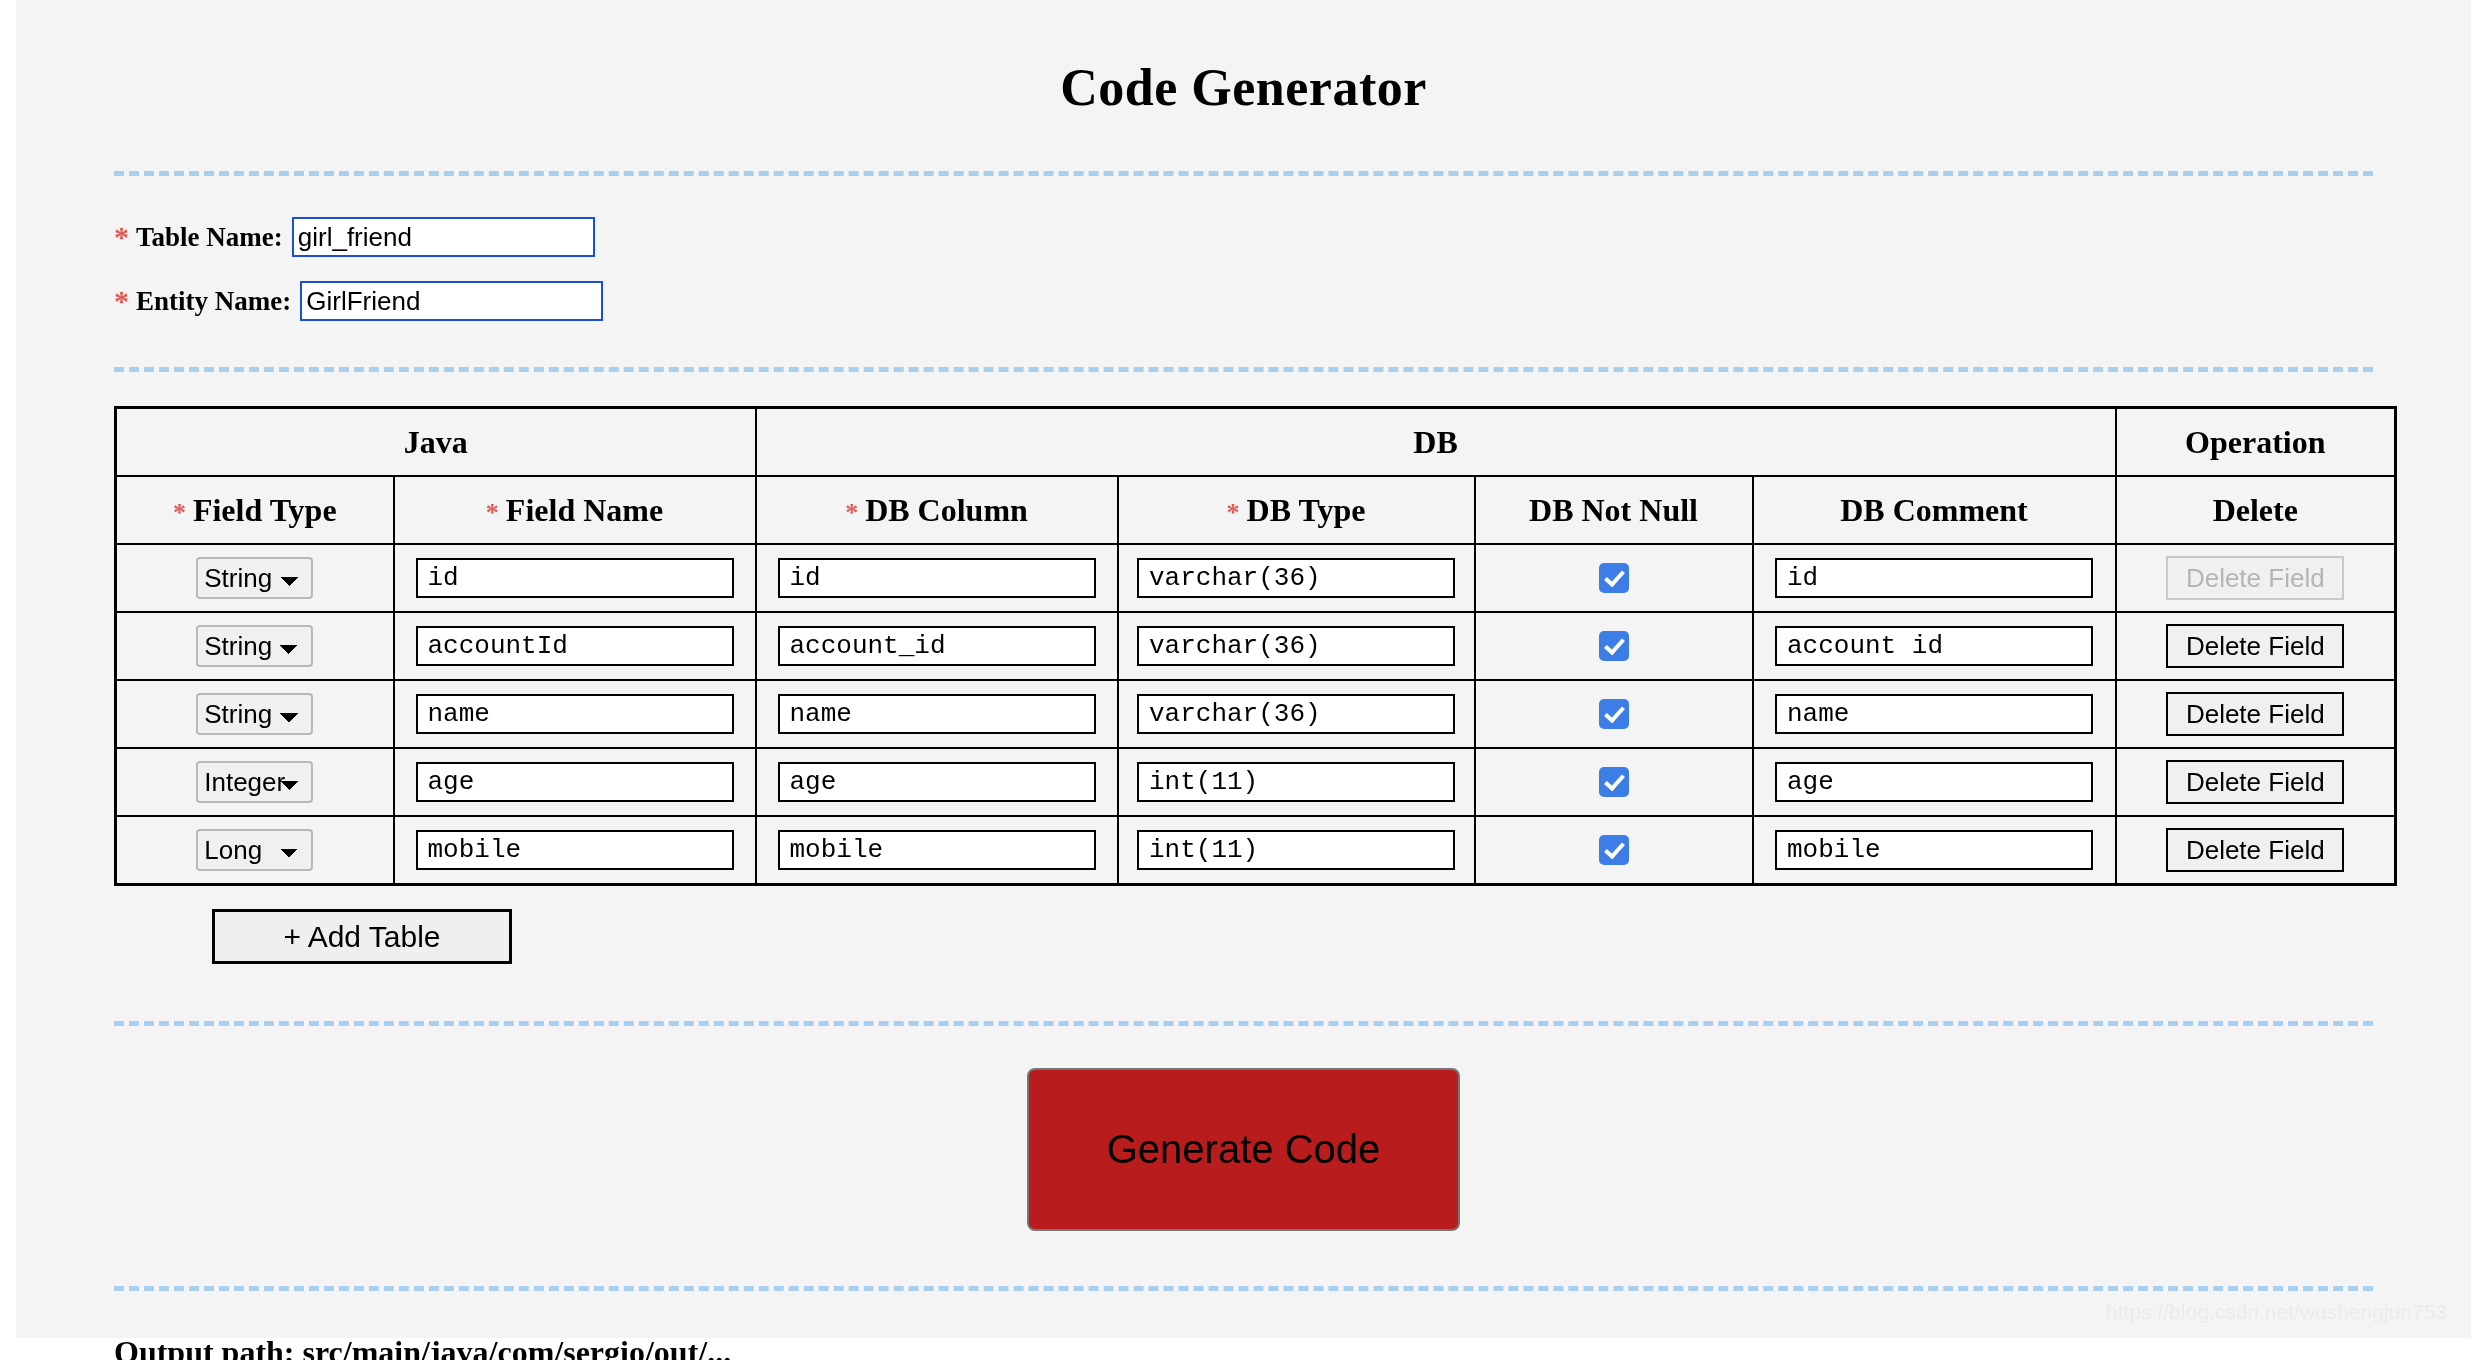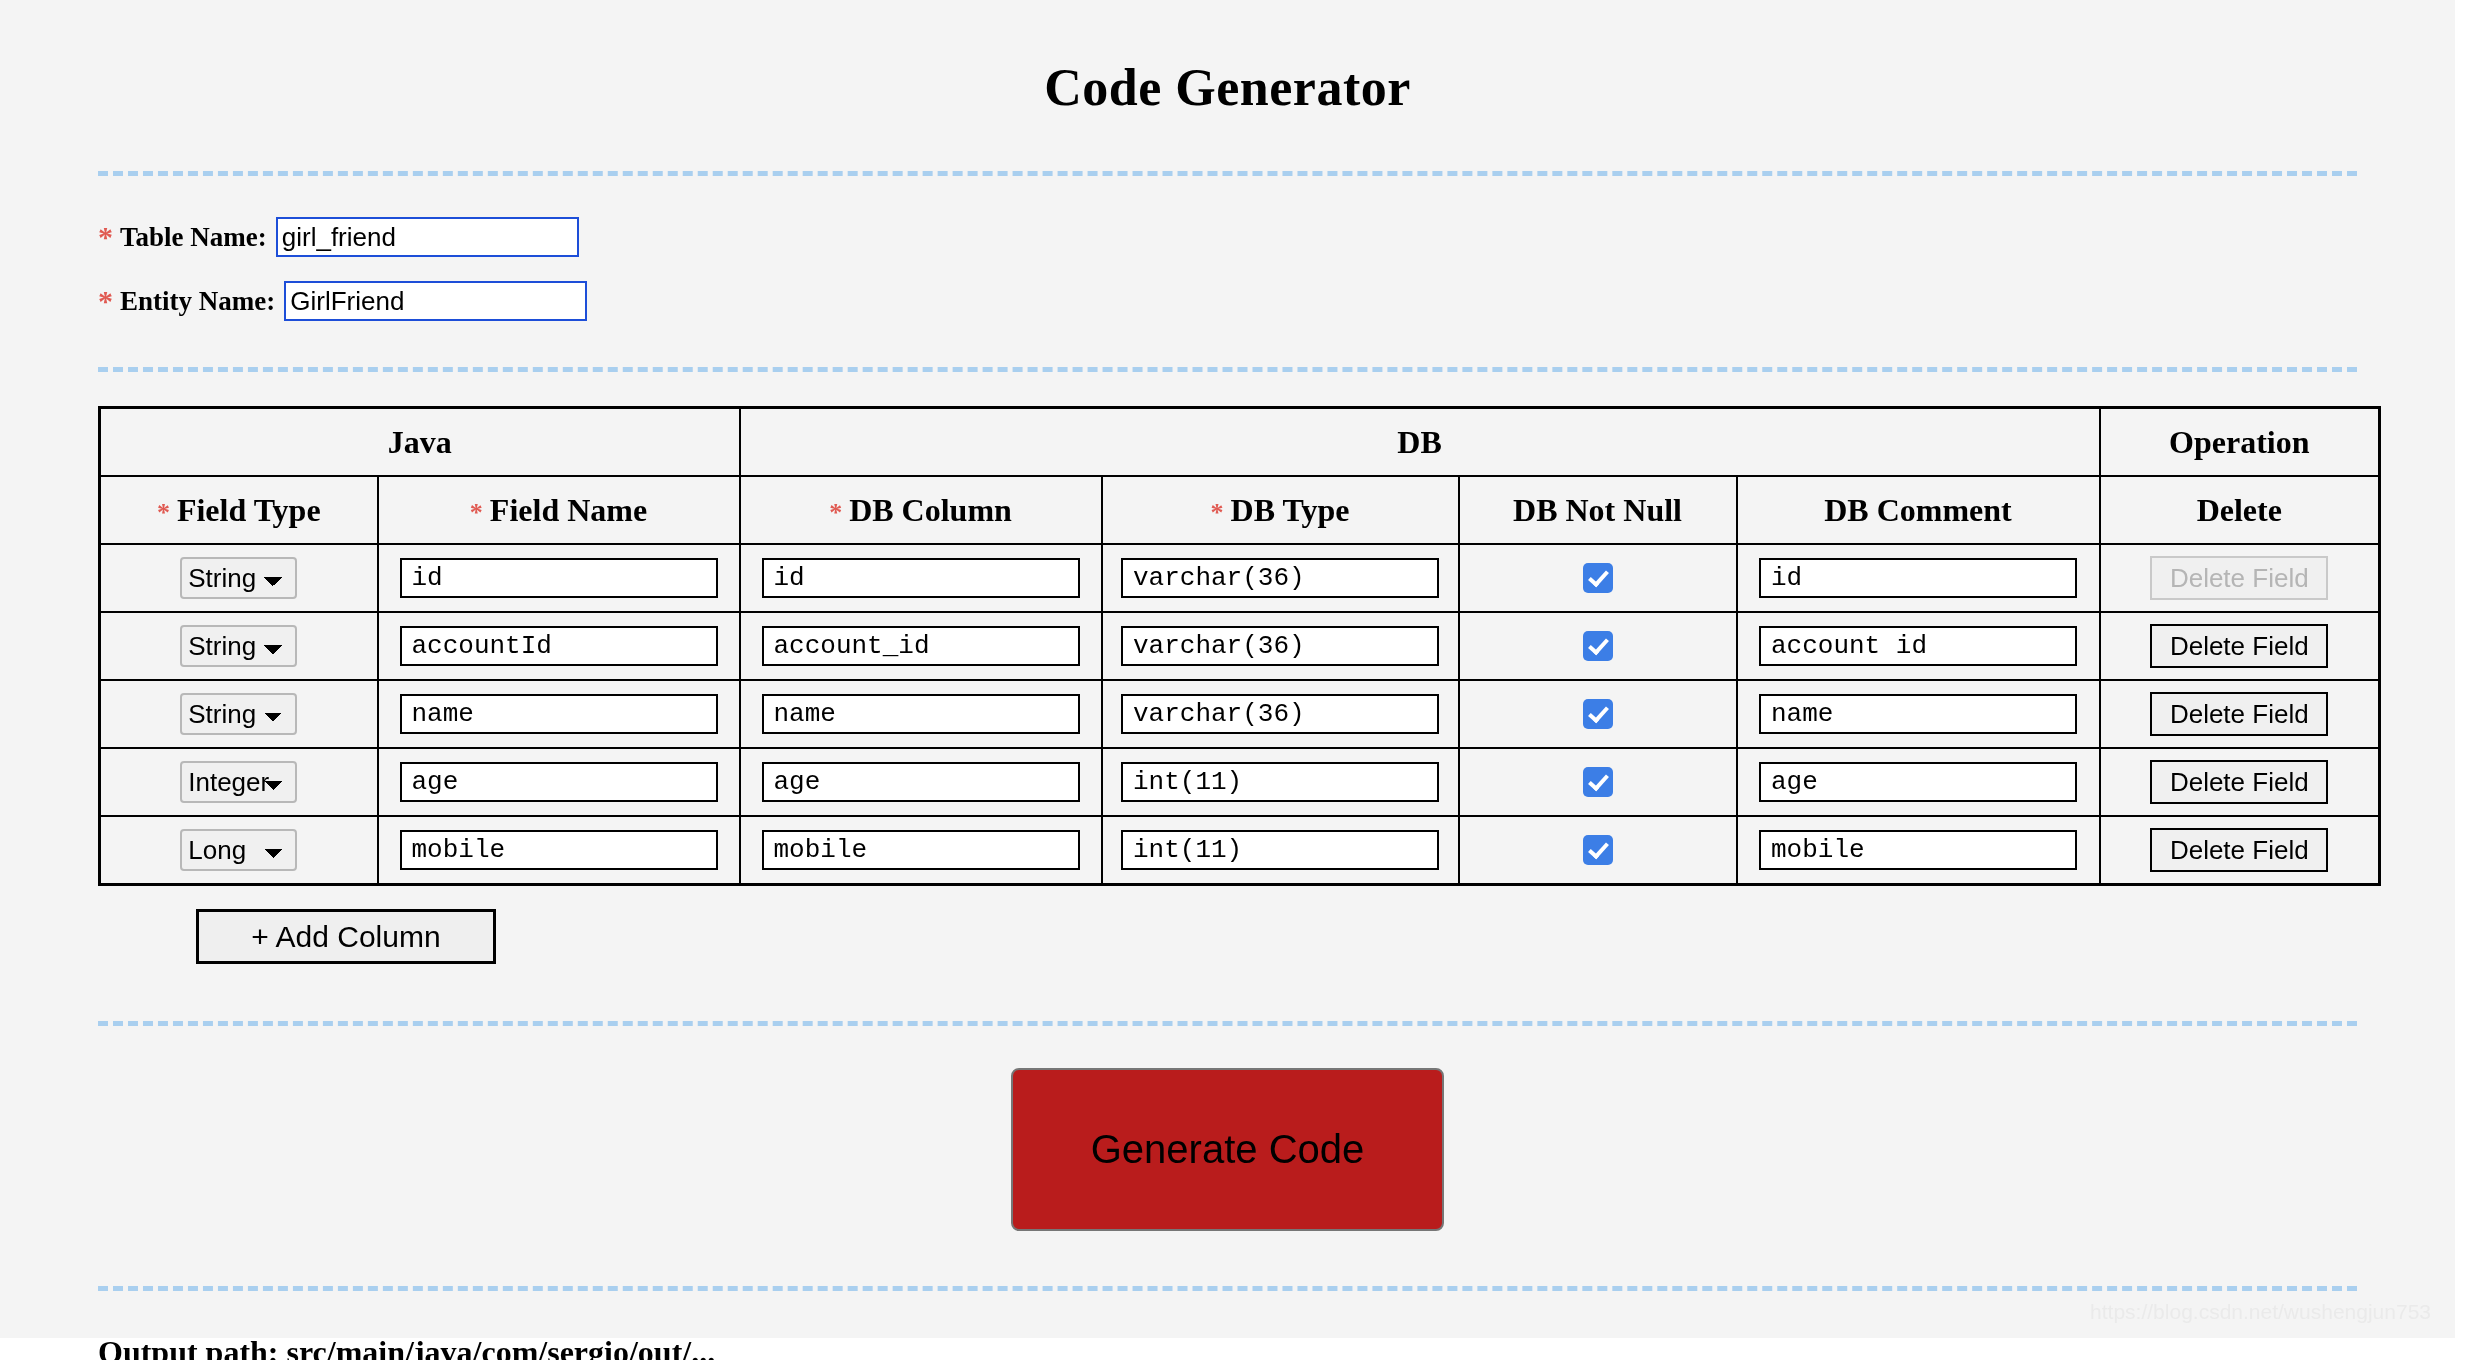--- a/index.html
+++ b/index.html
@@ -8,21 +8,21 @@
     background: #ffffff;
   }
   body {
     width: 2484px;
     height: 1360px;
     overflow: hidden;
     font-family: "Liberation Sans", sans-serif;
   }
   .page {
     position: absolute;
-    left: 0;
+    left: 16px;
     top: 0;
     width: 2455px;
     height: 1338px;
     background: #f4f4f4;
   }
   .title {
     text-align: center;
     font-family: "Liberation Serif", serif;
     font-weight: bold;
     font-size: 52px;
@@ -332,21 +332,21 @@
             <td><input type="text" class="cell-input" value="mobile" style=""></td>
             <td><input type="text" class="cell-input" value="mobile" style=""></td>
             <td><input type="text" class="cell-input" value="int(11)" style=""></td>
             <td><input type="checkbox" class="cbx" checked="" style=""></td>
             <td><input type="text" class="cell-input" value="mobile" style=""></td>
             <td><button class="del-btn">Delete Field</button></td>
           </tr>
         </tbody>
     </table>
 
-    <button class="add-btn">+ Add Column</button>
+    <button class="add-btn">+ Add Table</button>
   </div>
 
   <hr class="divider d3">
 
   <div class="gen-wrap">
     <button class="gen-btn">Generate Code</button>
   </div>
 
   <hr class="divider d4">
 

